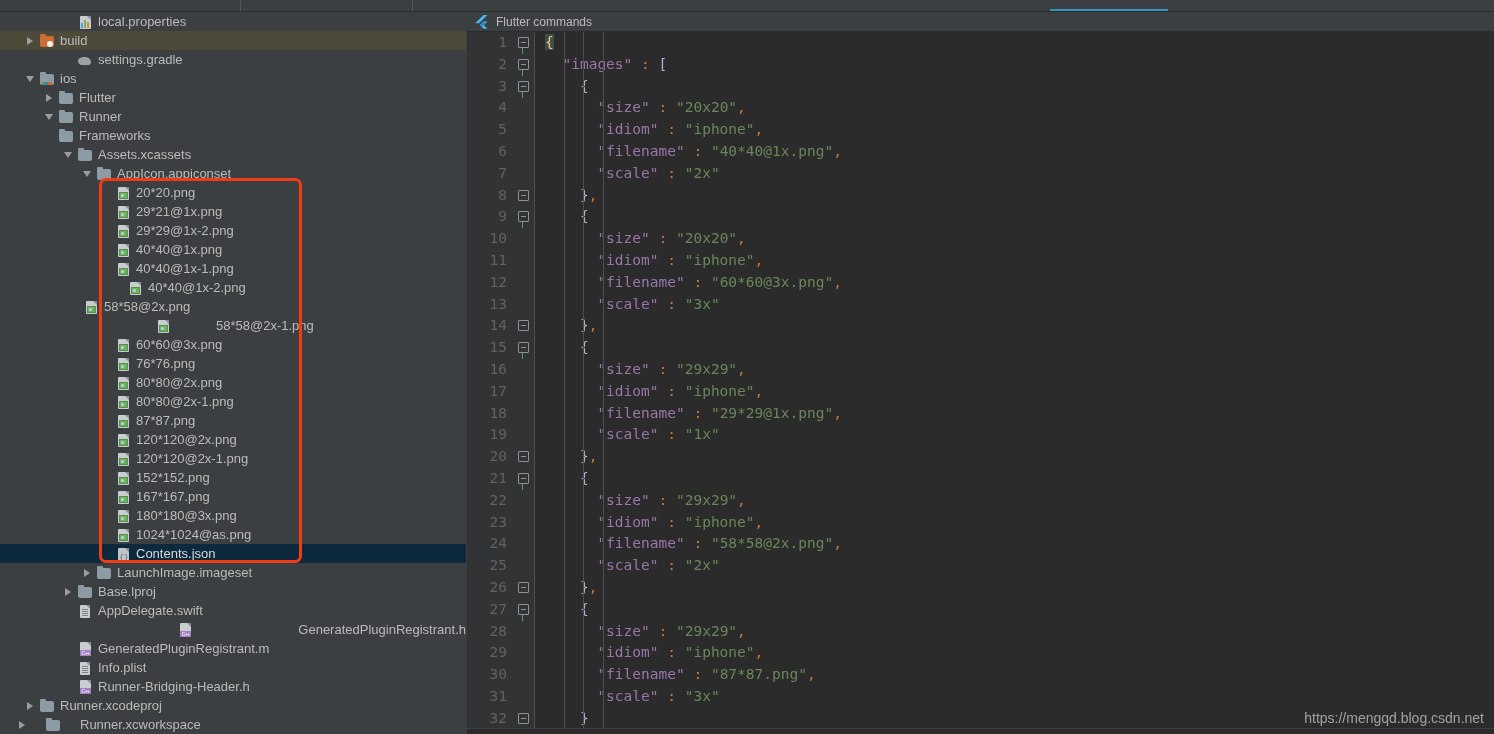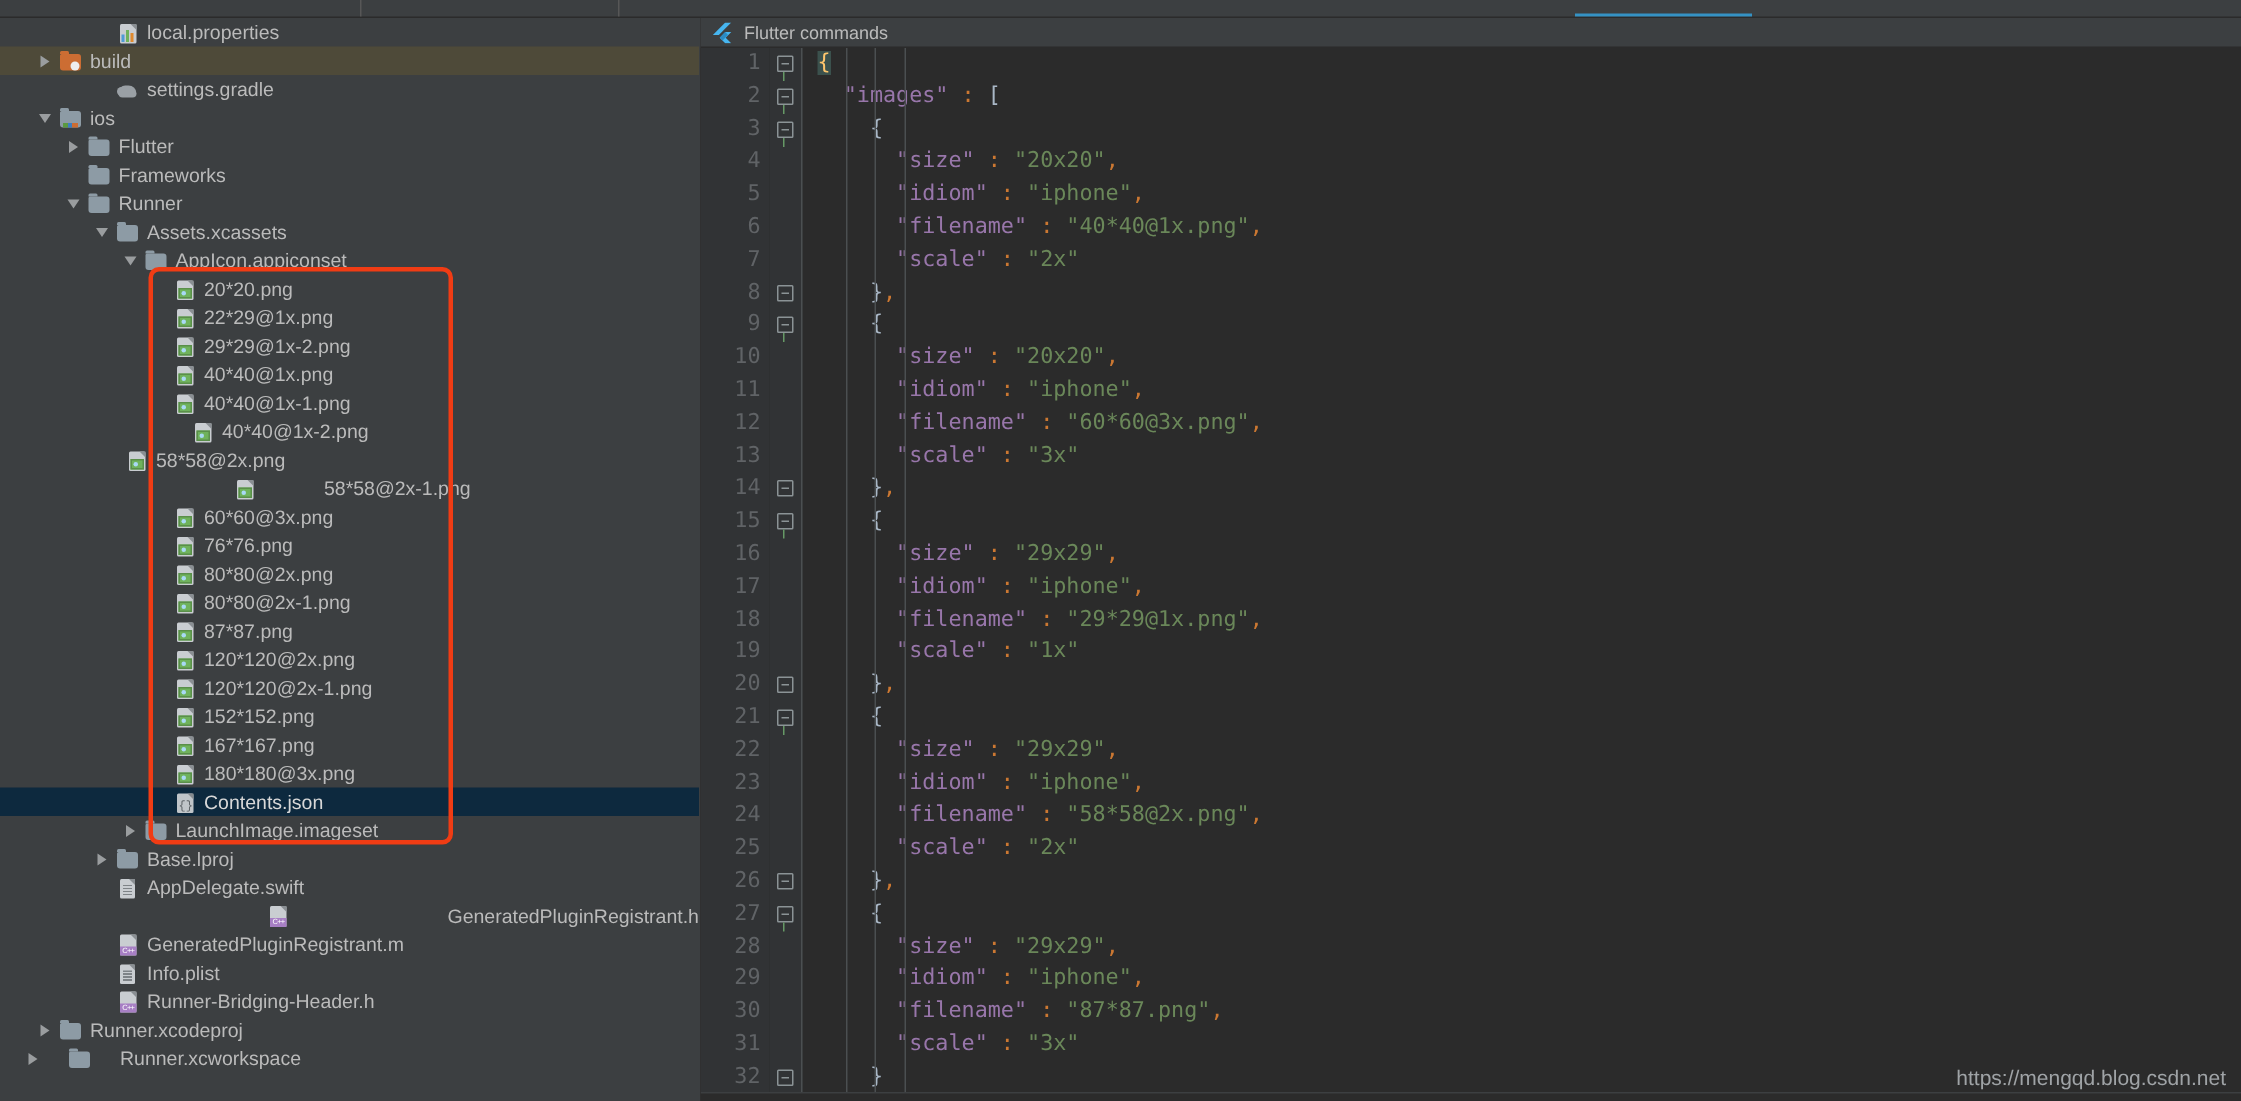--- a/index.html
+++ b/index.html
@@ -323,32 +323,32 @@
           <span class="lbl">ios</span>
         </div>
         <div class="tree-row" style="padding-left: 44px;">
           <span class="arrow right"></span>
           <span class="icon-wrap">
             <span class="ic-folder"></span>
           </span>
           <span class="lbl">Flutter</span>
         </div>
         <div class="tree-row" style="padding-left: 44px;">
+          <span class="arrow down"></span>
+          <span class="icon-wrap">
+            <span class="ic-folder"></span>
+          </span>
+          <span class="lbl">Runner</span>
+        </div>
+        <div class="tree-row" style="padding-left: 44px;">
           <span class="arrow "></span>
           <span class="icon-wrap">
             <span class="ic-folder"></span>
           </span>
           <span class="lbl">Frameworks</span>
-        </div>
-        <div class="tree-row" style="padding-left: 44px;">
-          <span class="arrow down"></span>
-          <span class="icon-wrap">
-            <span class="ic-folder"></span>
-          </span>
-          <span class="lbl">Runner</span>
         </div>
         <div class="tree-row" style="padding-left: 63px;">
           <span class="arrow down"></span>
           <span class="icon-wrap">
             <span class="ic-folder"></span>
           </span>
           <span class="lbl">Assets.xcassets</span>
         </div>
         <div class="tree-row" style="padding-left: 82px;">
           <span class="arrow down"></span>
@@ -366,21 +366,21 @@
           </span>
           <span class="lbl">20*20.png</span>
         </div>
         <div class="tree-row" style="padding-left: 101px;">
           <span class="arrow "></span>
           <span class="icon-wrap">
             <span class="ic-png">
               <span class="img"></span>
             </span>
           </span>
-          <span class="lbl">22*29@1x.png</span>
+          <span class="lbl">29*21@1x.png</span>
         </div>
         <div class="tree-row" style="padding-left: 101px;">
           <span class="arrow "></span>
           <span class="icon-wrap">
             <span class="ic-png">
               <span class="img"></span>
             </span>
           </span>
           <span class="lbl">29*29@1x-2.png</span>
         </div>
@@ -511,20 +511,29 @@
           <span class="lbl">167*167.png</span>
         </div>
         <div class="tree-row" style="padding-left: 101px;">
           <span class="arrow "></span>
           <span class="icon-wrap">
             <span class="ic-png">
               <span class="img"></span>
             </span>
           </span>
           <span class="lbl">180*180@3x.png</span>
+        </div>
+        <div class="tree-row" style="padding-left: 101px;">
+          <span class="arrow "></span>
+          <span class="icon-wrap">
+            <span class="ic-png">
+              <span class="img"></span>
+            </span>
+          </span>
+          <span class="lbl">1024*1024@as.png</span>
         </div>
         <div class="tree-row selected" style="padding-left: 101px;">
           <span class="arrow "></span>
           <span class="icon-wrap">
             <span class="ic-json">
               <span class="brace">{}</span>
             </span>
           </span>
           <span class="lbl">Contents.json</span>
         </div>

